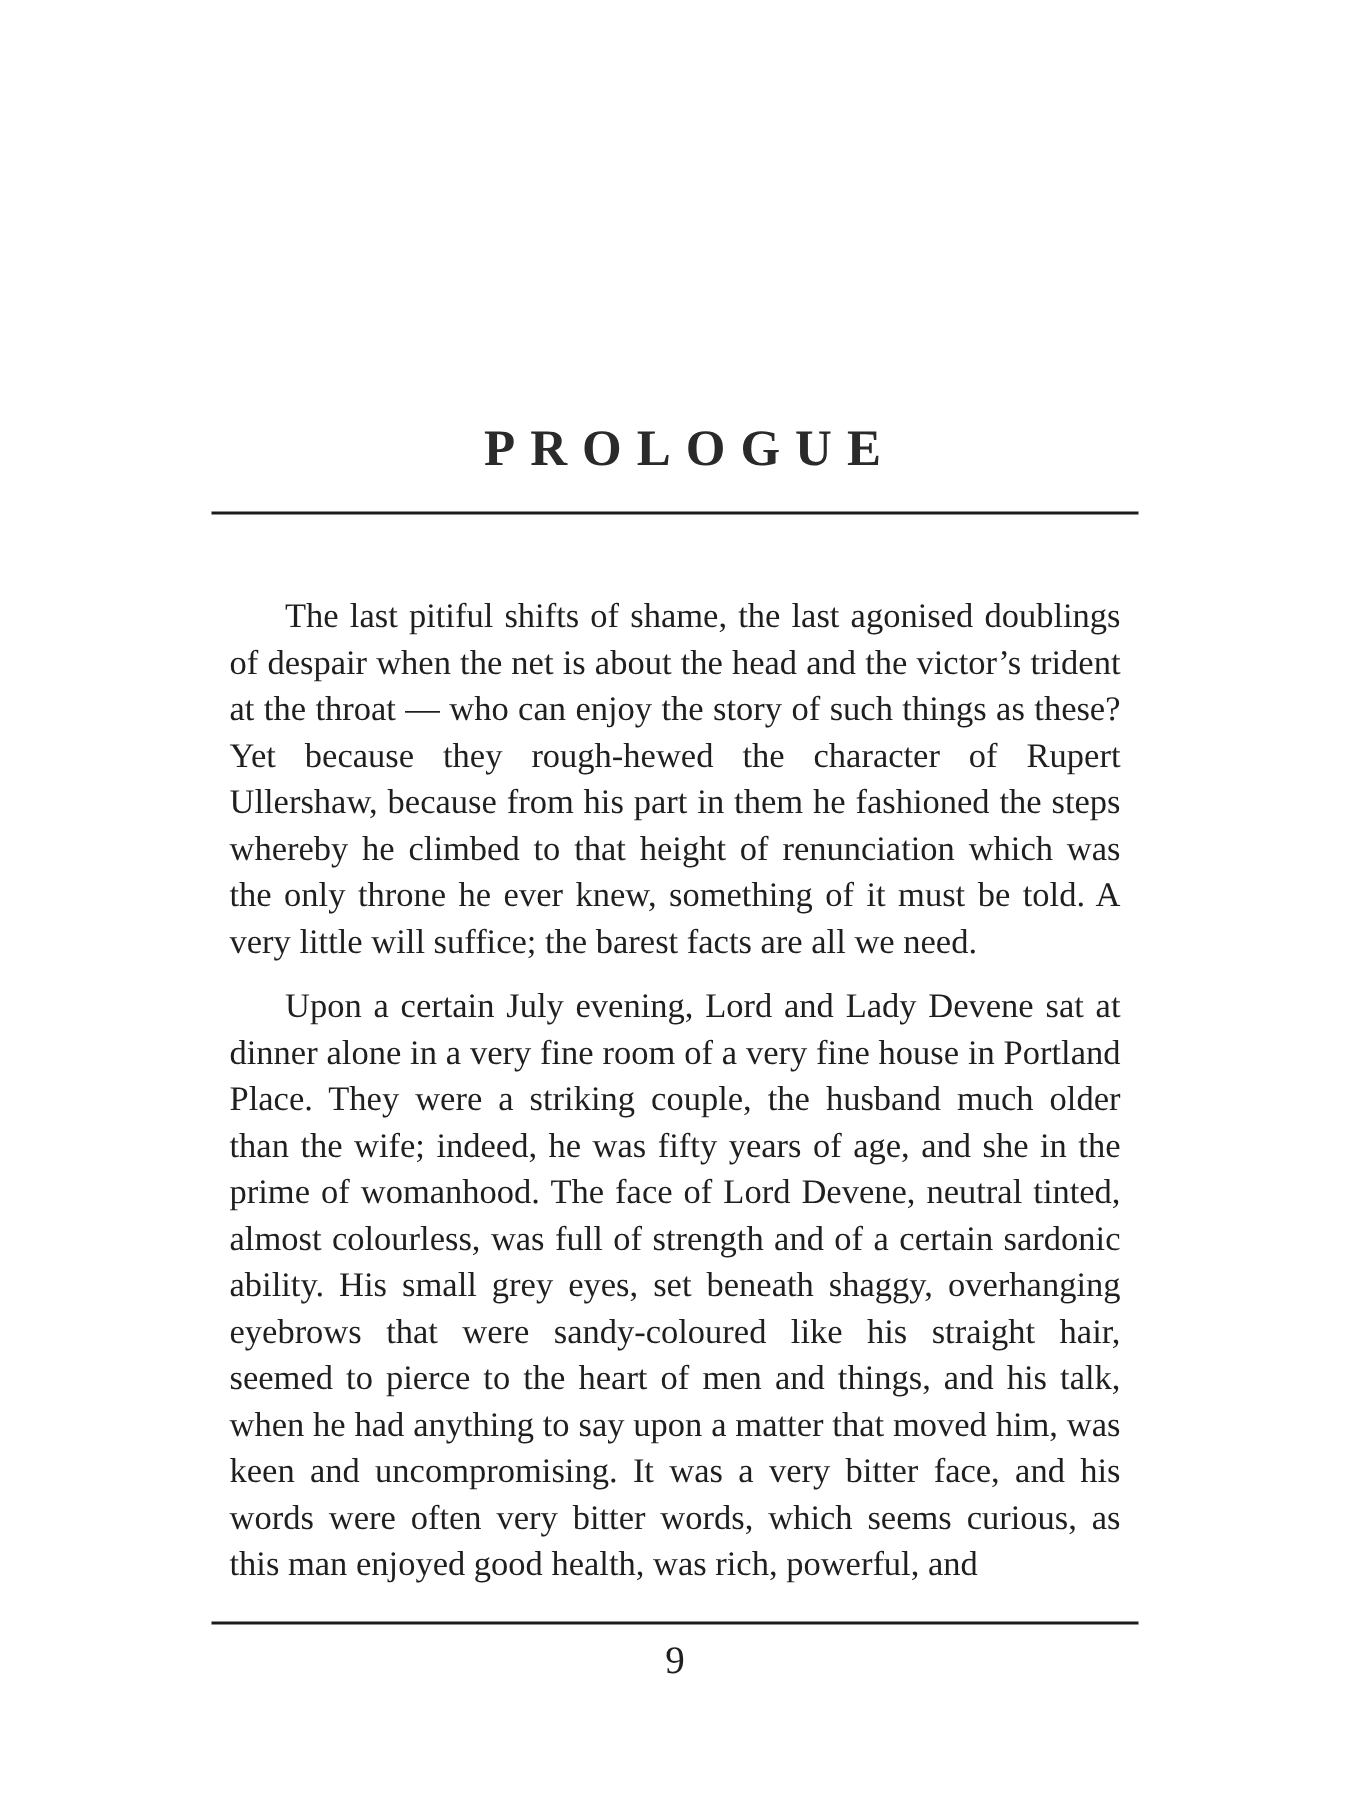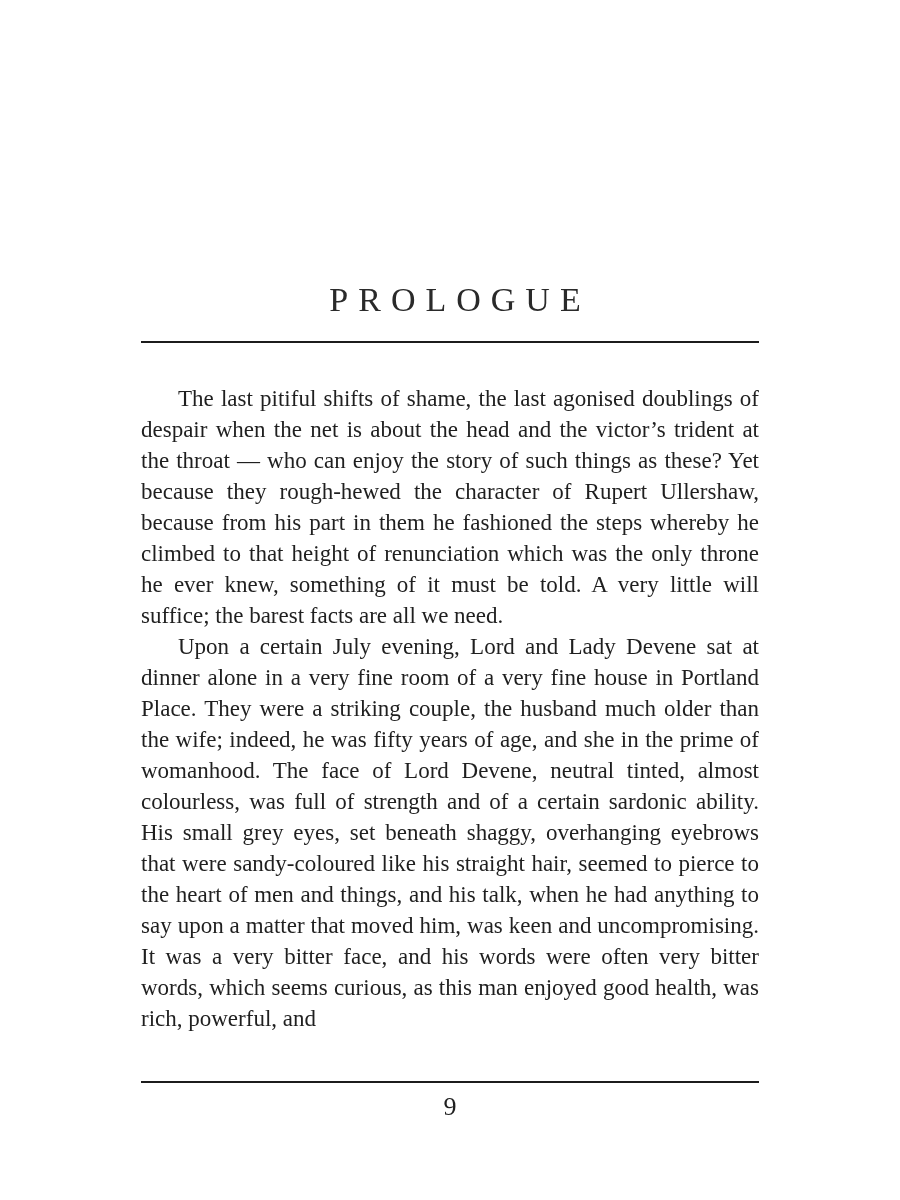--- a/index.html
+++ b/index.html
@@ -18,21 +18,21 @@
   }
   .content-col {
     position: absolute;
     left: 141px;
     width: 618px;
   }
   .chapter-title {
     top: 258px;
     text-align: center;
     font-size: 34px;
-    font-weight: 400;
+    font-weight: 700;
     letter-spacing: 10px;
     padding-left: 10px; 
     color: #2a2a2a;
   }
   .rule {
     border: none;
     border-top: 2px solid #1c1c1c;
     margin: 0;
     height: 0;
   }
@@ -40,21 +40,21 @@
     top: 341px;
   }
   .body-text {
     top: 383px;
     font-size: 23px;
     line-height: 31px;
     text-align: justify;
     color: #1f1f1f;
   }
   .body-text p {
-    margin: 0;
+    margin: 12px;
     text-indent: 37px;
     hyphens: auto;
     -webkit-hyphens: auto;
   }
   .rule-bottom {
     top: 1081px;
   }
   .page-number {
     top: 1092px;
     text-align: center;

